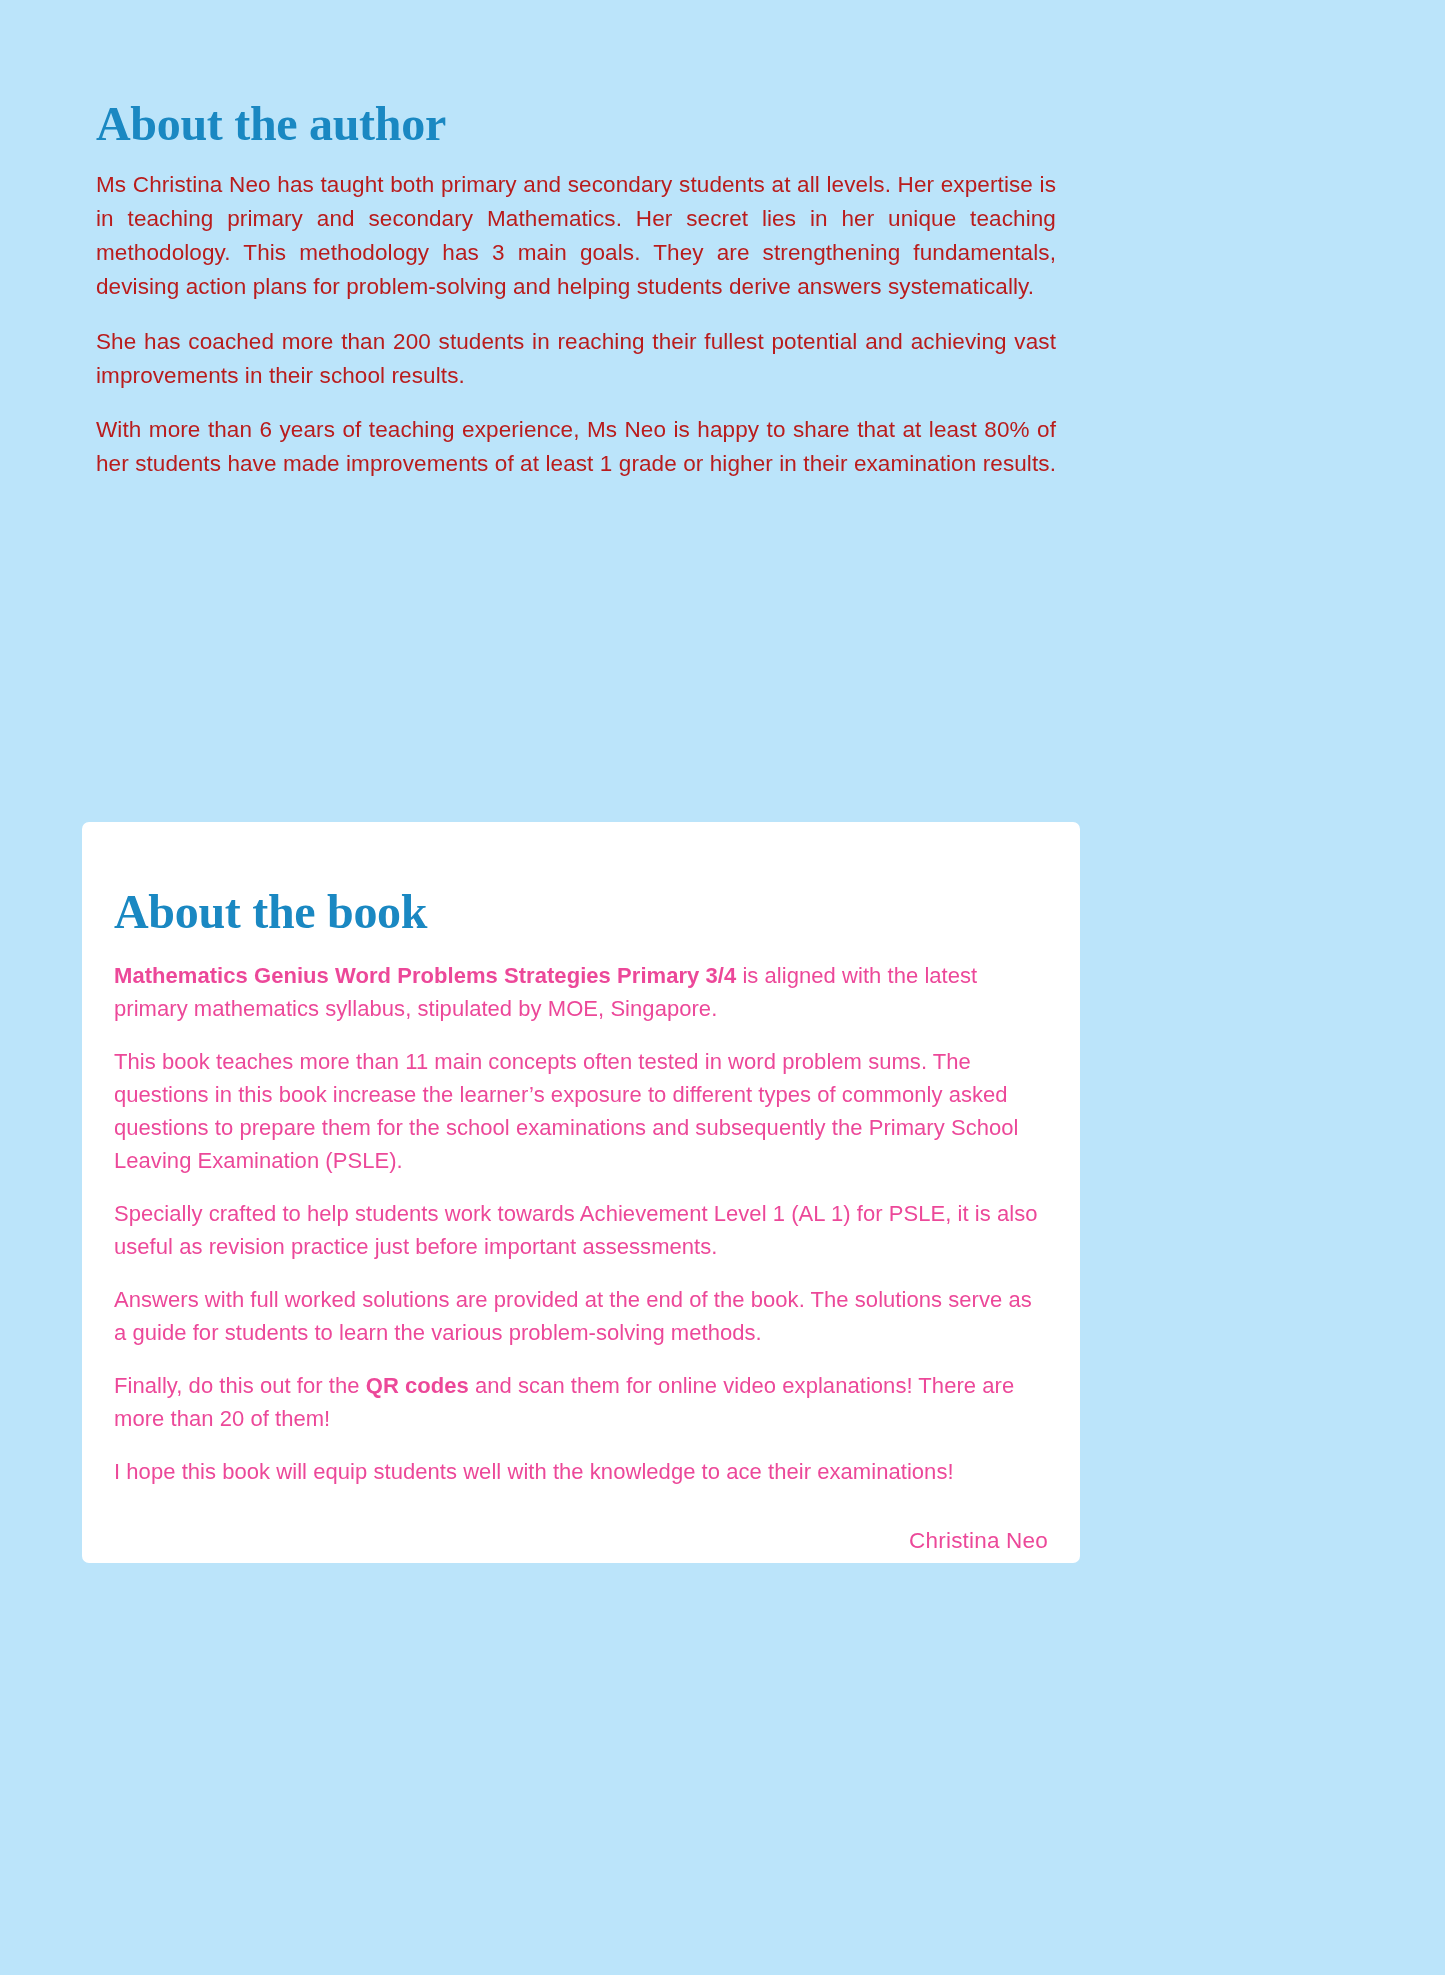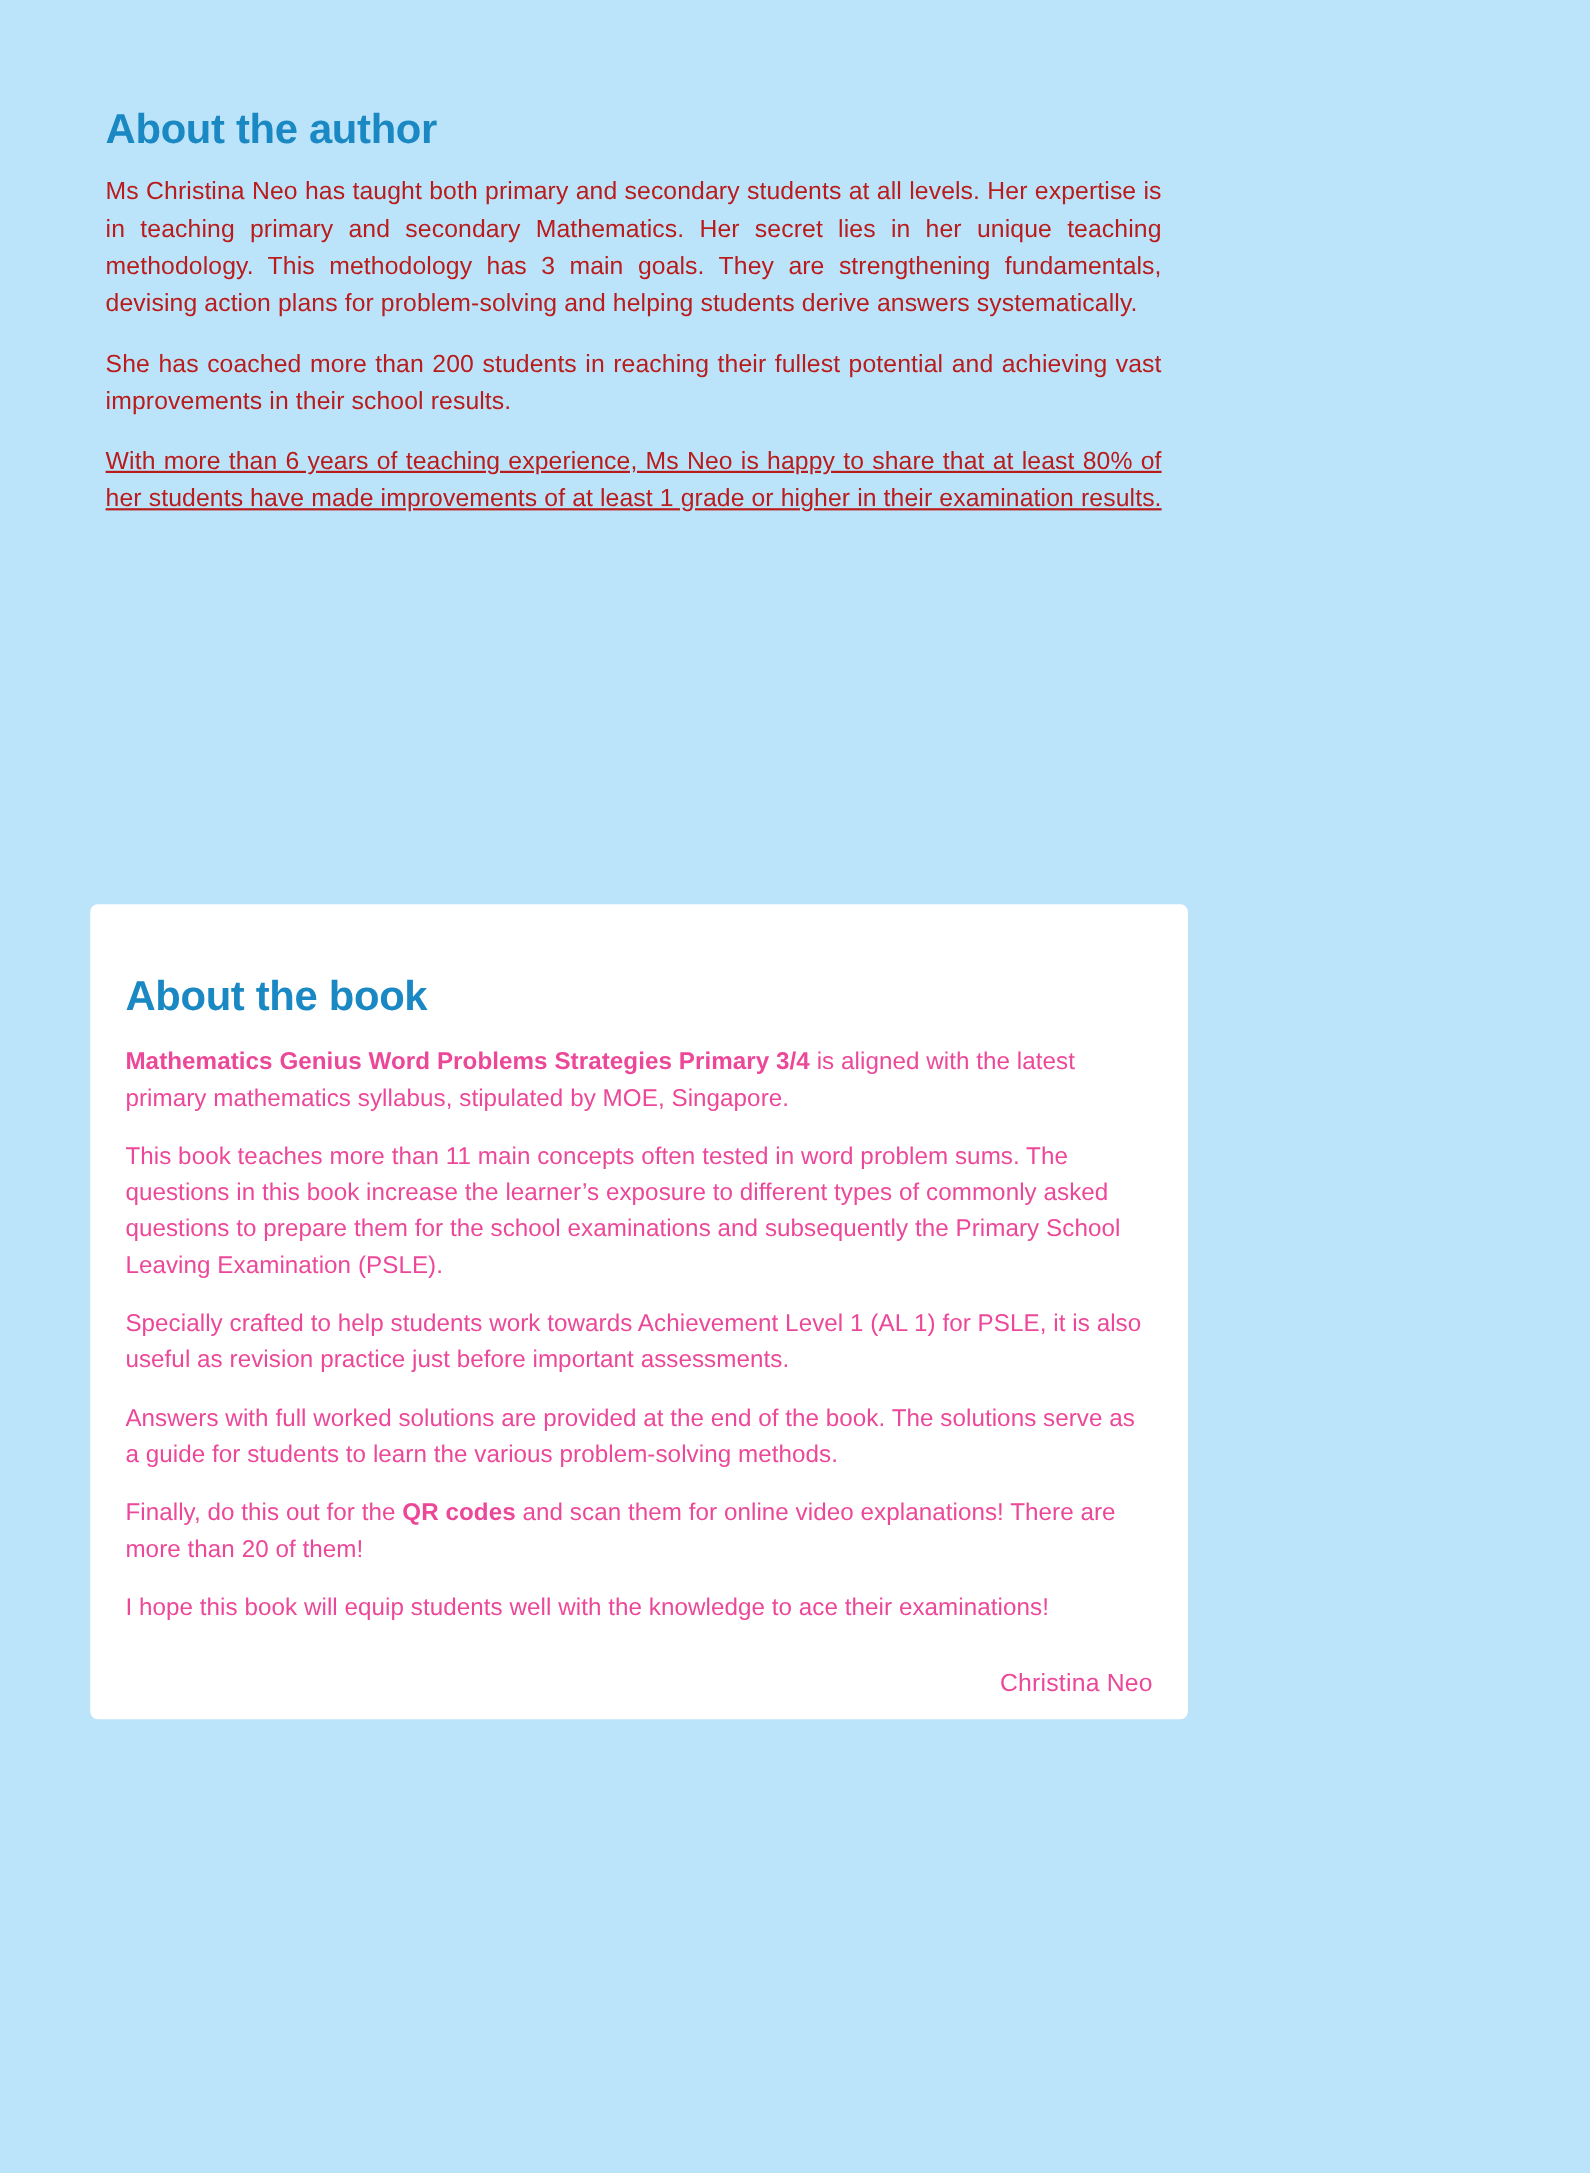--- a/index.html
+++ b/index.html
@@ -26,37 +26,37 @@
   
   .author-section {
     position: absolute;
     left: 96px;
     top: 98px;
     width: 960px;
   }
 
   .section-heading {
     color: #1a88c2;
-    font-family: Liberation Sans, sans-serif;
+    font-family: Liberation Serif, serif;
     font-weight: bold;
-    font-size: 38px;
+    font-size: 48px;
     letter-spacing: -0.3px;
     margin: 0 0 17px 0;
     line-height: 1.1;
   }
 
   .author-section p {
     margin: 0 0 20px 0;
     font-size: 22.5px;
     line-height: 1.52;
     color: #b91c1c;
     text-align: justify;
     letter-spacing: 0.1px;
   }
-  .author-section p:last-child { margin-bottom: 16px; text-decoration: underline; }
+  .author-section p:last-child { margin-bottom: 16px; }
 
   
   .book-card {
     position: absolute;
     left: 82px;
     top: 822px;
     width: 998px;
     height: 540px;
     background: #ffffff;
     border-radius: 7px;

